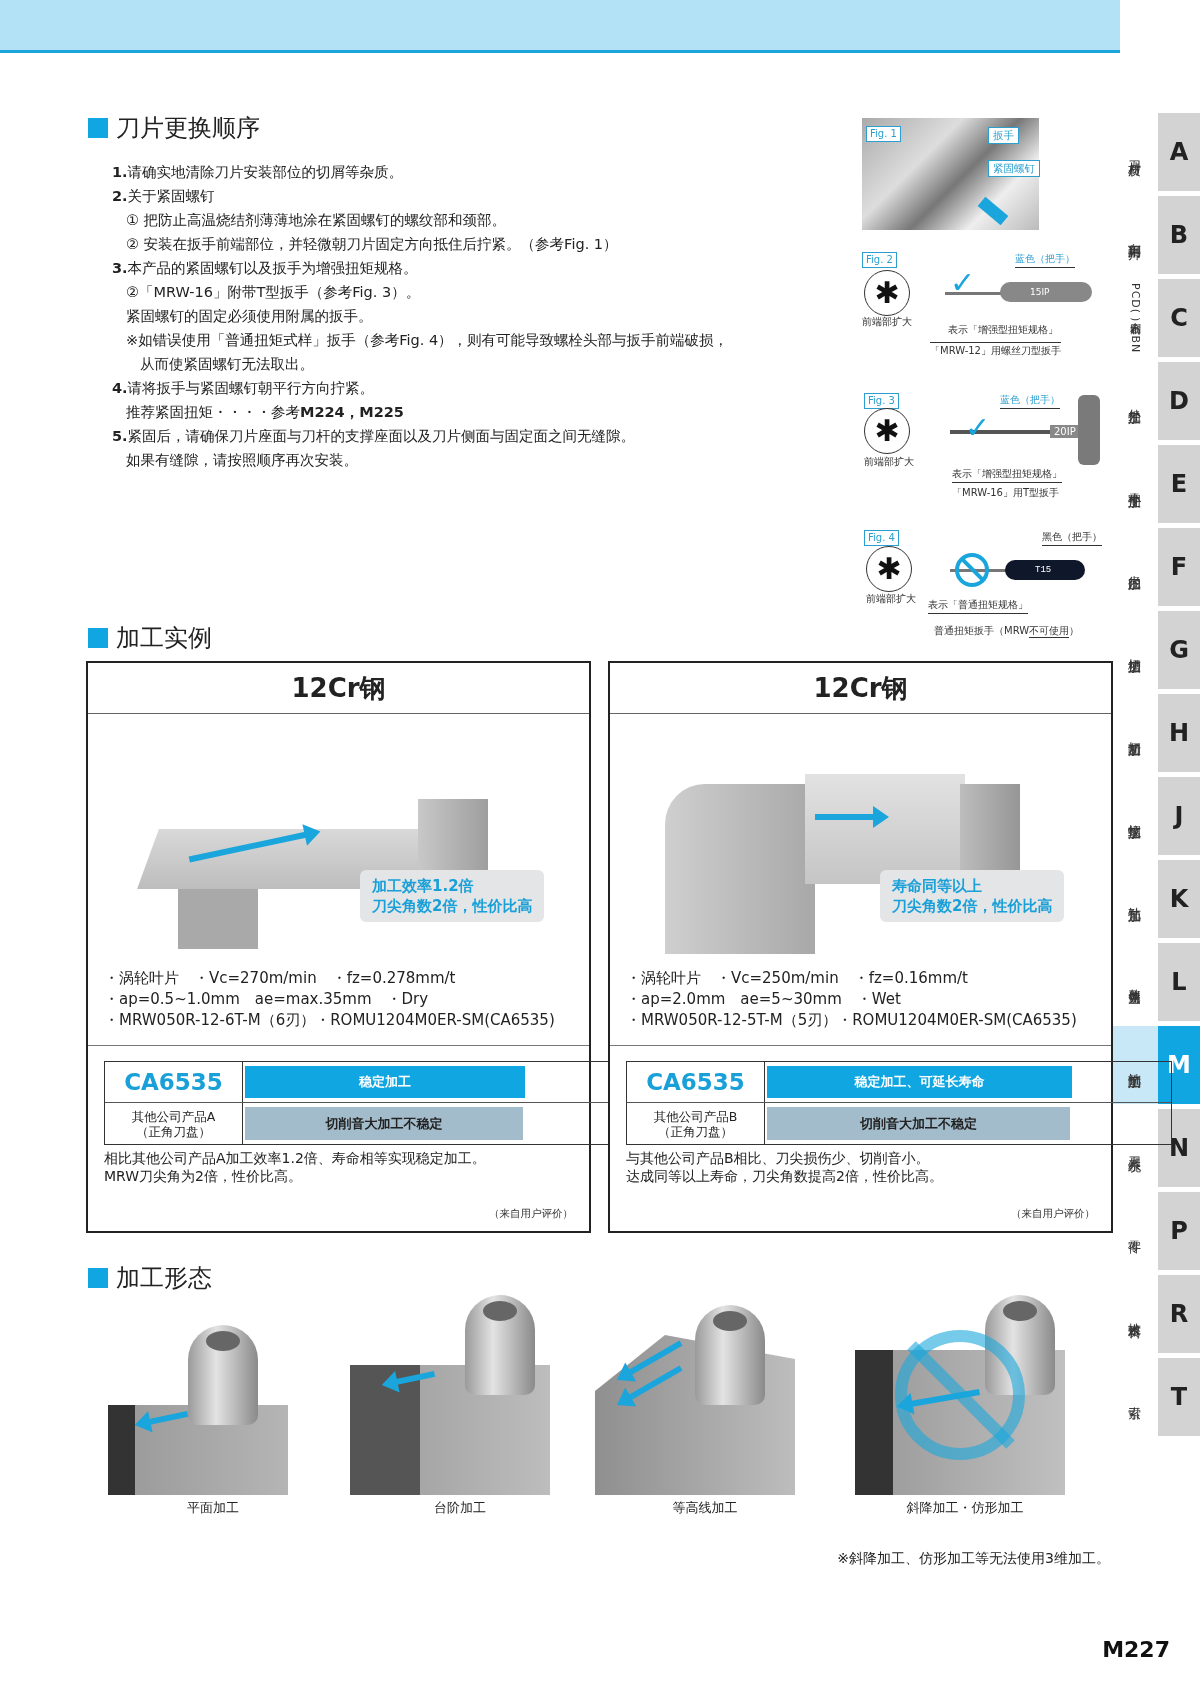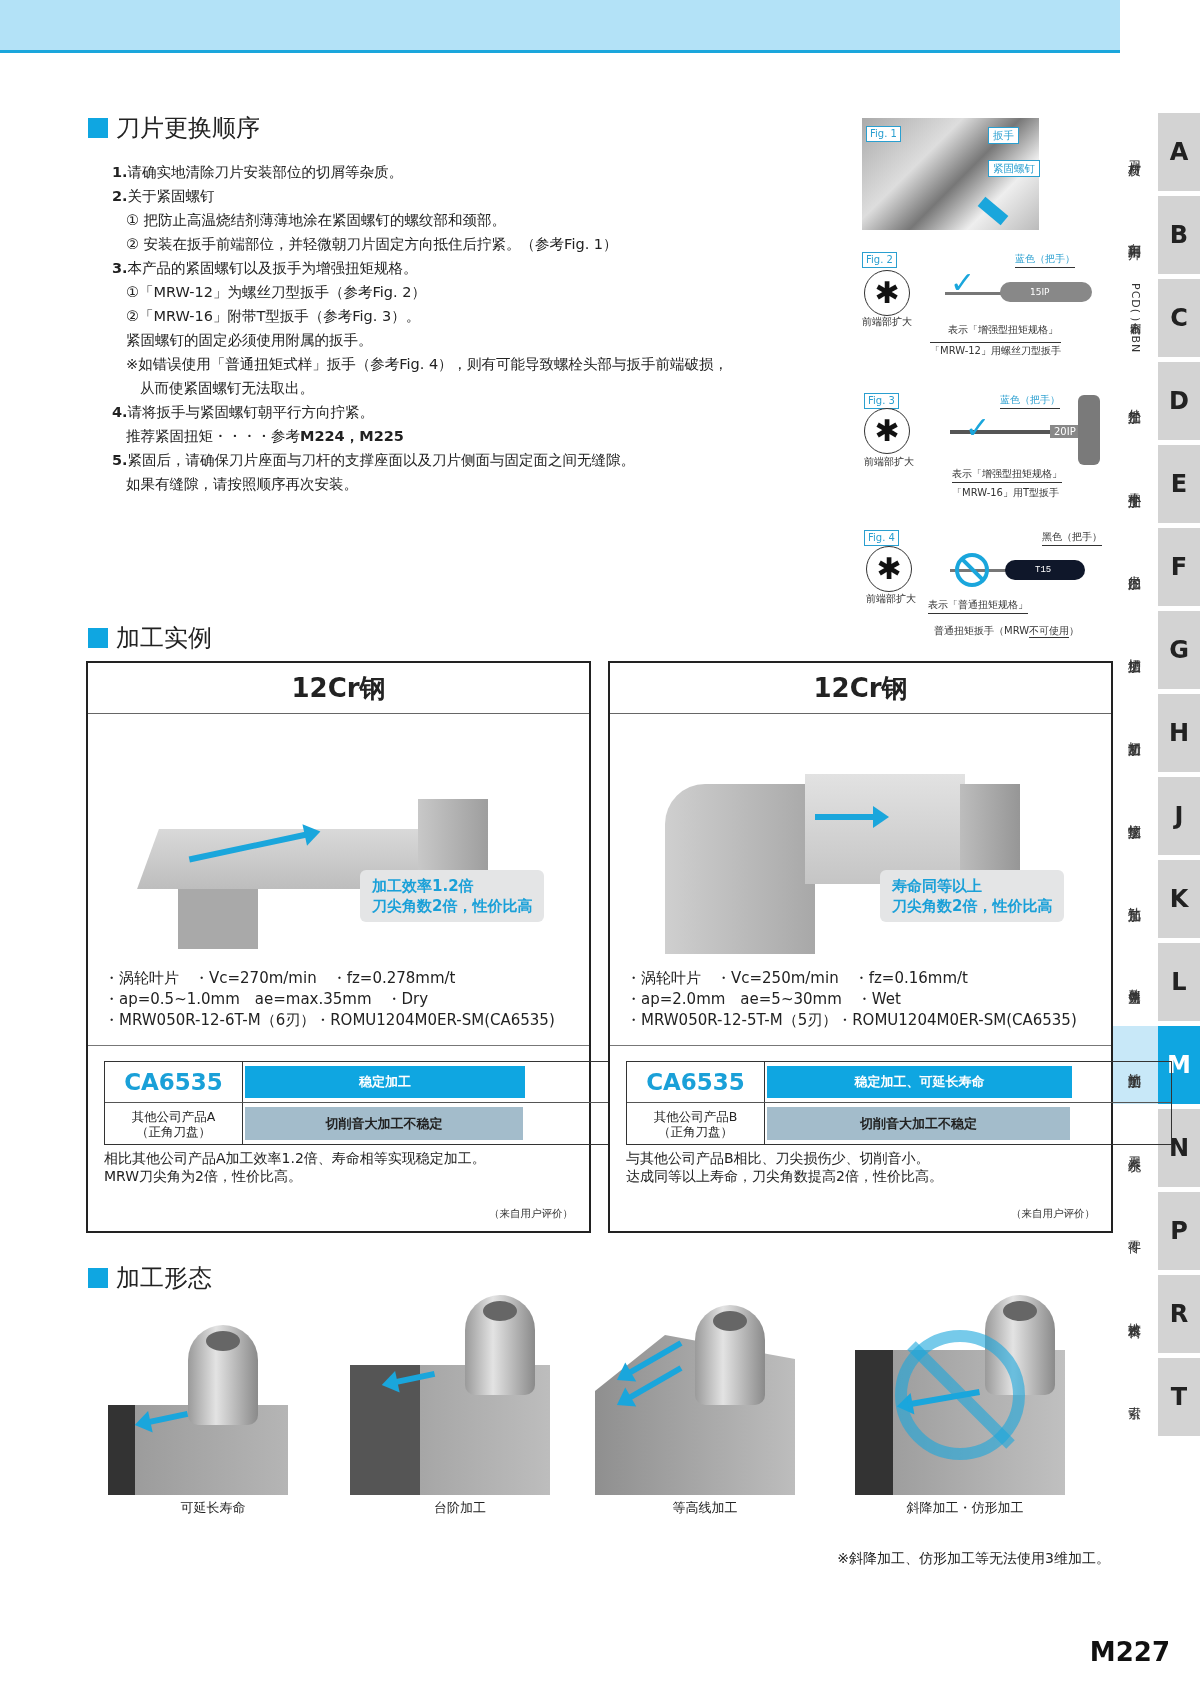--- a/index.html
+++ b/index.html
@@ -61,39 +61,38 @@
   .arrow { position: absolute; height: 6px; background: #1aa6dc; }
   .arrow::after { content: ""; position: absolute; right: -14px; top: -8px; border-left: 16px solid #1aa6dc; border-top: 11px solid transparent; border-bottom: 11px solid transparent; }
   .arrow.left::after { right: auto; left: -14px; border-left: none; border-right: 16px solid #1aa6dc; }
 
   
   .form { position: absolute; top: 1295px; width: 230px; height: 200px; }
   .form .cap { position: absolute; left: 0; right: 0; bottom: -22px; text-align: center; font-size: 13px; color: #222; }
   .cutter { position: absolute; width: 70px; height: 100px; border-radius: 35px 35px 10px 10px; background: linear-gradient(90deg, #9a9a9a, #e3e3e3 40%, #8a8a8a); }
   .cutter::before { content: ""; position: absolute; left: 18px; top: 6px; width: 34px; height: 20px; border-radius: 50%; background: #666; }
   .note { position: absolute; right: 90px; top: 1550px; font-size: 14px; color: #222; }
-  .pageno { position: absolute; right: 30px; top: 1637px; font-size: 26px; font-weight: bold; color: #111; }
+  .pageno { position: absolute; right: 30px; top: 1637px; font-size: 22px; font-weight: bold; color: #111; }
 </style>
 </head>
 <body>
 
 <div class="topbar"></div>
 
 <div class="sec-title" style="left:88px; top:112px;">
   <span class="sq"></span>
   <span>刀片更换顺序</span>
 </div>
 
 <div class="steps">
   <div><span class="num">1.</span><span>请确实地清除刀片安装部位的切屑等杂质。</span></div>
   <div><span class="num">2.</span><span>关于紧固螺钉</span></div>
   <div class="ind1">① 把防止高温烧结剂薄薄地涂在紧固螺钉的螺纹部和颈部。</div>
   <div class="ind1">② 安装在扳手前端部位，并轻微朝刀片固定方向抵住后拧紧。（参考Fig. 1）</div>
   <div><span class="num">3.</span><span>本产品的紧固螺钉以及扳手为增强扭矩规格。</span></div>
-  <div class="ind1">①「MRW-12」为螺丝刀型扳手（参考Fig. 2）</div>
   <div class="ind1">②「MRW-16」附带T型扳手（参考Fig. 3）。</div>
   <div class="ind1">紧固螺钉的固定必须使用附属的扳手。</div>
   <div class="ind1">※如错误使用「普通扭矩式样」扳手（参考Fig. 4），则有可能导致螺栓头部与扳手前端破损，</div>
   <div class="ind2">从而使紧固螺钉无法取出。</div>
   <div><span class="num">4.</span><span>请将扳手与紧固螺钉朝平行方向拧紧。</span></div>
   <div class="ind1"><span>推荐紧固扭矩・・・・参考</span><b>M224，M225</b></div>
   <div><span class="num">5.</span><span>紧固后，请确保刀片座面与刀杆的支撑座面以及刀片侧面与固定面之间无缝隙。</span></div>
   <div class="ind1">如果有缝隙，请按照顺序再次安装。</div>
 </div>
 
@@ -298,21 +297,21 @@
 
 <div class="sec-title" style="left:88px; top:1262px;">
   <span class="sq"></span>
   <span>加工形态</span>
 </div>
 
 <div class="form" style="left:98px;">
   <div class="block" style="left:10px; top:110px; width:180px; height:90px; background:linear-gradient(90deg,#333 0 15%,#9c9c9c 15%,#b5b5b5);"></div>
   <div class="cutter" style="left:90px; top:30px;"></div>
   <div class="arrow left" style="left:50px; top:120px; width:40px; transform:rotate(-12deg);"></div>
-  <div class="cap">可延长寿命</div>
+  <div class="cap">平面加工</div>
 </div>
 
 <div class="form" style="left:345px;">
   <div class="block" style="left:5px; top:70px; width:200px; height:130px; background:linear-gradient(90deg,#555 0 35%,#a6a6a6 35%,#bdbdbd);"></div>
   <div class="cutter" style="left:120px; top:0px;"></div>
   <div class="arrow left" style="left:50px; top:80px; width:40px; transform:rotate(-12deg);"></div>
   <div class="cap">台阶加工</div>
 </div>
 
 <div class="form" style="left:590px;">

